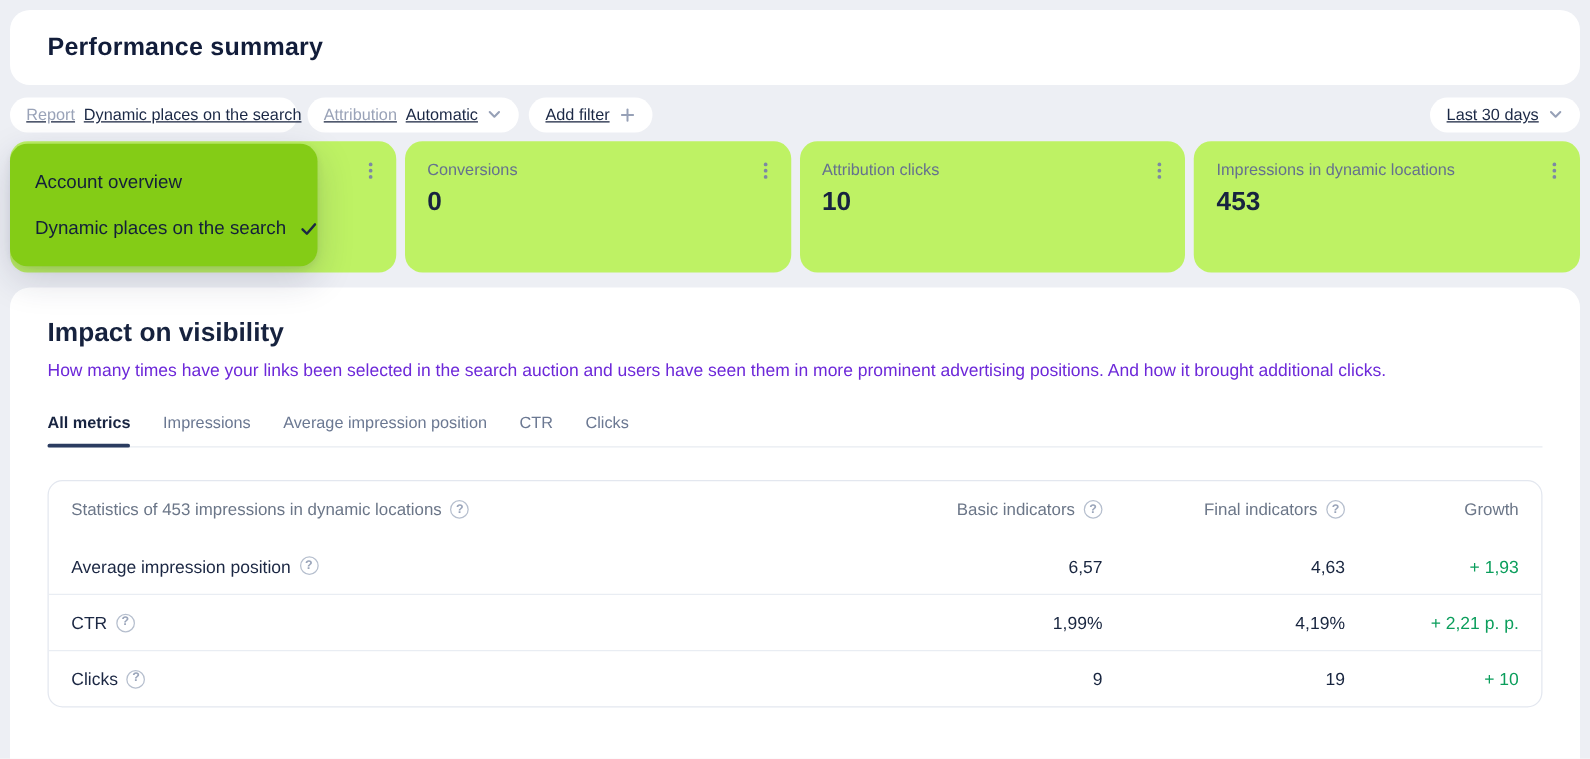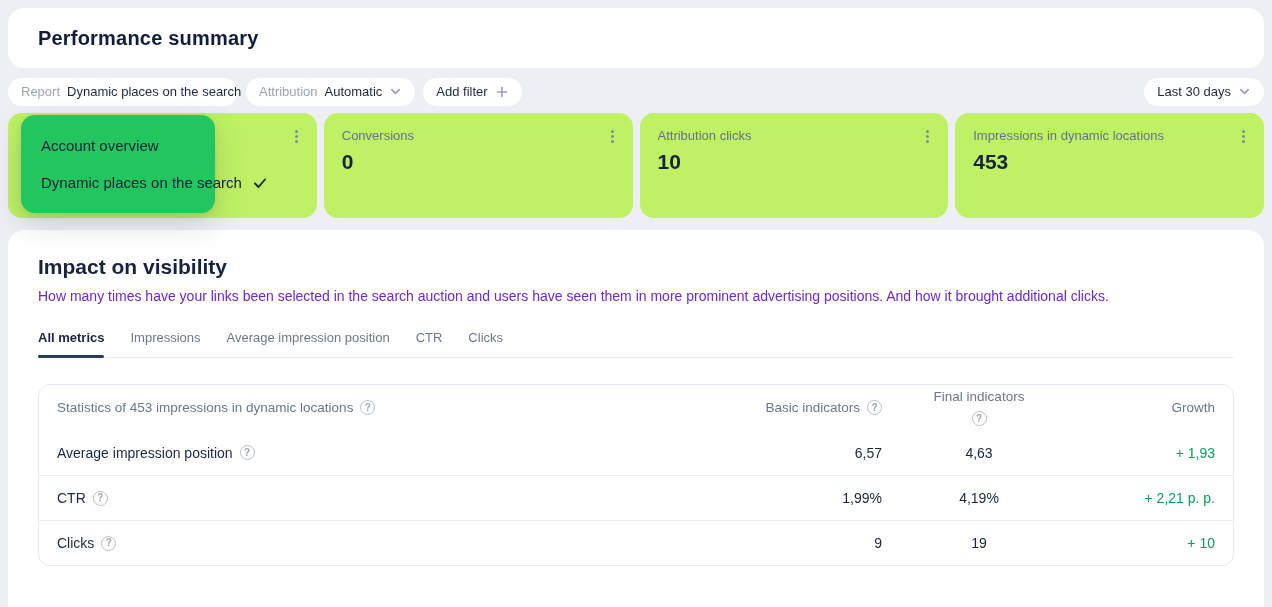--- a/index.html
+++ b/index.html
@@ -22,21 +22,21 @@
   .page-title { font-size:20px; font-weight:700; color:#121d3a; letter-spacing:.2px; }
 
   
   .filter-row {
     position:absolute; left:8px; right:8px; top:78px; height:27px;
     display:flex; align-items:center; gap:8px;
   }
   .pill {
     height:27px; background:#fff; border-radius:14px;
     display:inline-flex; align-items:center; gap:7px;
-    padding:14px 13px; font-size:13px; cursor:pointer; white-space:nowrap;
+    padding:14px 13px; font-size:13px; cursor:pointer; white-space:nowrap;text-decoration:underline;
   }
   .pill .pill-label { color:#9aa3b8; }
   .pill .pill-value { color:#1b2845; font-weight:500; }
   .pill-report { width:230px; }
   .pill-date { margin-left:auto; }
   .chev, .plus { display:inline-flex; flex:none; }
 
   
   .cards-row {
     position:absolute; left:8px; right:8px; top:113px; height:105px;
@@ -49,22 +49,22 @@
   .metric-label { font-size:13px; color:#65718e; }
   .metric-value { font-size:21px; font-weight:700; color:#17233f; margin-top:7px; }
   .kebab {
     position:absolute; top:14px; right:16px; display:flex; flex-direction:column;
     gap:2px; align-items:center; padding:3px; cursor:pointer;
   }
   .kebab .dot { width:3px; height:3px; border-radius:50%; background:#7d89a3; }
 
   
   .dropdown {
-    position:absolute; left:21px; top:115px; width:194px; z-index:5;
-    background:#22c55e; border-radius:14px; padding:12px 0;
+    position:absolute; left:8px; top:115px; width:246px; z-index:5;
+    background:#84cc16; border-radius:14px; padding:12px 0;
     box-shadow:0 10px 30px rgba(25,35,70,.18), 0 2px 6px rgba(25,35,70,.08);
   }
   .dropdown-item {
     height:37px; display:flex; align-items:center; padding:0 20px;
     font-size:15px; color:#131f3a; cursor:pointer; white-space:nowrap;
   }
   .dropdown-item .check { margin-left:10px; display:inline-flex; }
 
   
   .panel {
@@ -93,21 +93,21 @@
     margin-top:26px; border:1px solid #e3e7ef; border-radius:12px;
     overflow:hidden;
   }
   .t-row { display:flex; align-items:center; height:45px; padding:0 18px; font-size:14px; }
   .t-row + .t-row { border-top:1px solid #e9edf3; }
   .t-head { color:#6b7688; font-size:13.5px; }
   .t-name { flex:1 1 auto; display:flex; align-items:center; gap:7px; color:#1b2743; }
   .t-head .t-name { color:#6b7688; }
   .t-col { display:flex; align-items:center; justify-content:flex-end; gap:7px; text-align:right; }
   .col-basic { width:200px; }
-  .col-final { width:194px;flex-direction:column; }
+  .col-final { width:194px; }
   .col-growth { width:119px;margin-left:20px; }
   .t-body .t-col { color:#18253f; }
   .t-body .col-growth { color:#0b9e5c; }
 
   .help {
     width:15px; height:15px; border-radius:50%; border:1.4px solid #b6bfce;
     color:#9aa5ba; font-size:10px; font-weight:700; line-height:12px;
     display:inline-flex; align-items:center; justify-content:center; flex:none;
     cursor:pointer;
   }

